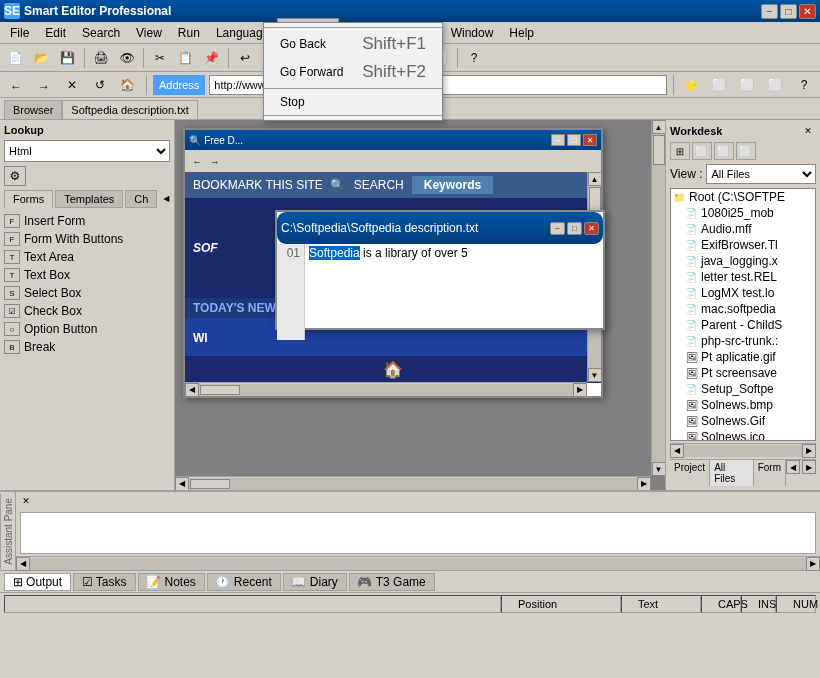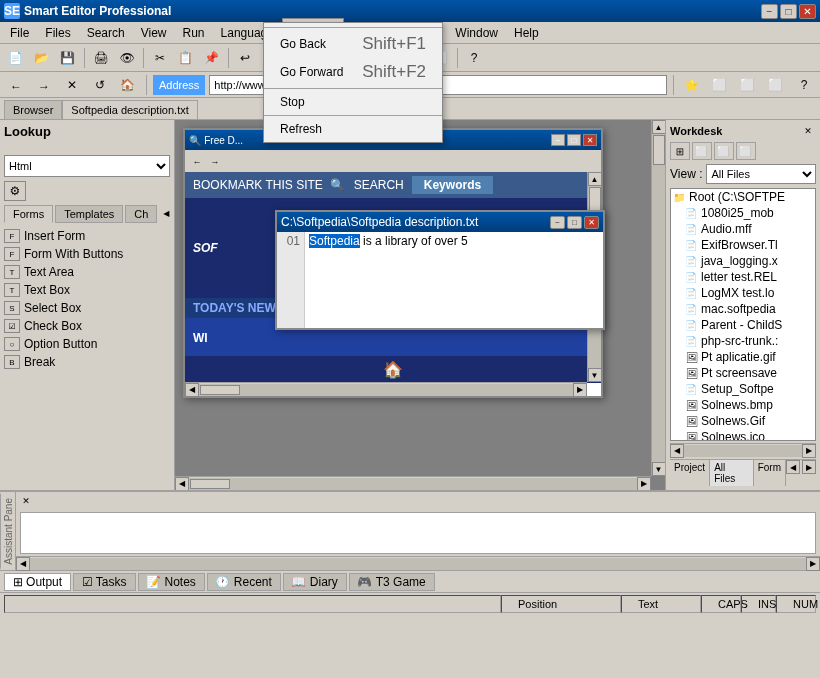--- a/index.html
+++ b/index.html
@@ -119,22 +119,22 @@
     .left-panel {
       width: 175px;
       background: #d4d0c8;
       border-right: 1px solid #a0a0a0;
       display: flex;
       flex-direction: column;
       padding: 4px;
     }
     .panel-title {
       font-weight: bold;
-      font-size: 13px;
-      margin-bottom: 16px;
+      font-size: 11px;
+      margin-bottom: 4px;
       color: #000;
     }
     .lookup-select {
       width: 100%;
       height: 22px;
       font-size: 11px;
       background: white;
       border: 1px solid #888;
       margin-bottom: 4px;
     }
@@ -249,22 +249,23 @@
       border: 2px solid #888;
       box-shadow: 2px 2px 8px rgba(0,0,0,0.4);
     }
     .editor-title-bar {
       height: 20px;
       background: linear-gradient(to bottom, #0054a6, #003d7a);
       color: white;
       font-size: 11px;
       display: flex;
       align-items: center;
-      padding: 4px 4px;
+      padding: 16px 4px;
       justify-content: space-between;
+      border-radius: 9px;
     }
     .editor-title-controls { display: flex; gap: 2px; }
     .editor-title-btn { width: 15px; height: 13px; background: #d4d0c8; border: 1px solid #888; border-radius: 2px; display: flex; align-items: center; justify-content: center; font-size: 8px; color: #333; cursor: pointer; }
     .editor-title-btn.close { background: #c0392b; color: white; }
     .editor-content {
       display: flex;
       height: calc(100% - 20px);
       font-family: monospace;
       font-size: 12px;
     }
@@ -414,21 +415,21 @@
   </div>
   <div class="title-bar-controls">
     <div class="title-btn">−</div>
     <div class="title-btn">□</div>
     <div class="title-btn close">✕</div>
   </div>
 </div>
 
 <div class="menu-bar">
   <div class="menu-item">File</div>
-  <div class="menu-item">Files</div>
+  <div class="menu-item">Edit</div>
   <div class="menu-item">Search</div>
   <div class="menu-item">View</div>
   <div class="menu-item">Run</div>
   <div class="menu-item">Language</div>
   <div class="menu-item active">Browser</div>
   <div class="menu-item">Tools</div>
   <div class="menu-item">Plug-ins</div>
   <div class="menu-item">Window</div>
   <div class="menu-item">Help</div>
 
@@ -440,23 +441,20 @@
     </div>
     <div class="dropdown-item">
       <span>Go Forward</span>
       <span class="shortcut">Shift+F2</span>
     </div>
     <div class="dropdown-sep"></div>
     <div class="dropdown-item">
       <span>Stop</span>
     </div>
     <div class="dropdown-sep"></div>
-    <div class="dropdown-item">
-      <span>Refresh</span>
-    </div>
   </div>
 </div>
 
 <div class="toolbar">
   <div class="tb-btn">📄</div>
   <div class="tb-btn">📂</div>
   <div class="tb-btn">💾</div>
   <div class="tb-sep"></div>
   <div class="tb-btn">🖨</div>
   <div class="tb-btn">👁</div>

